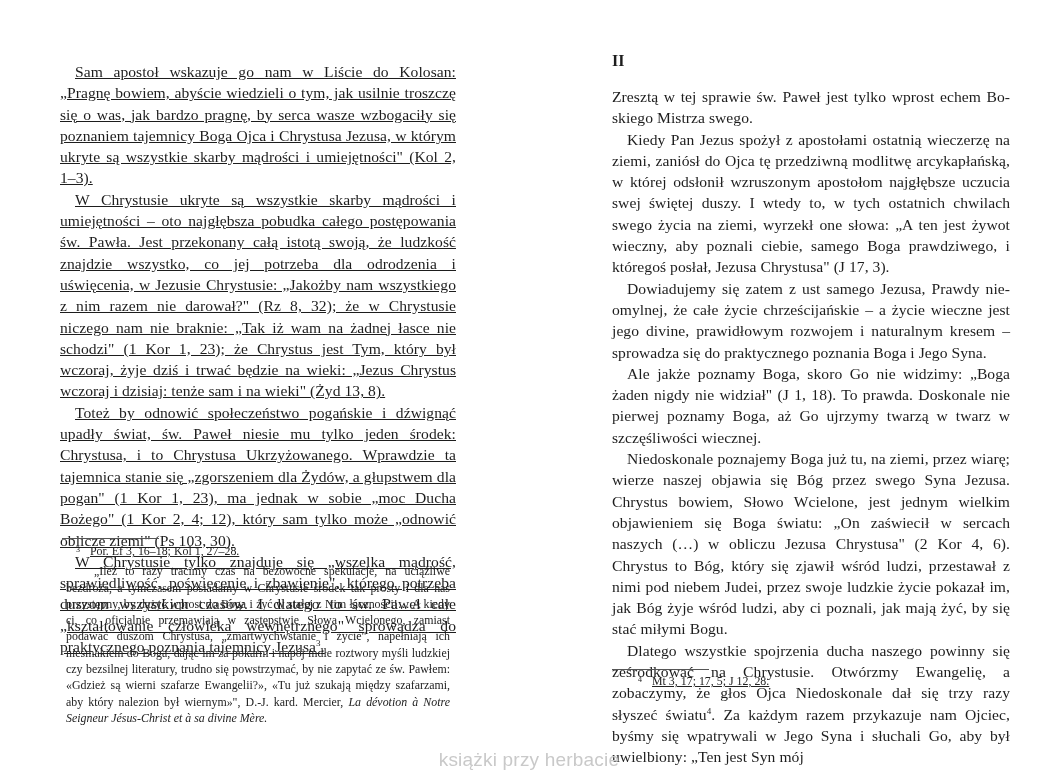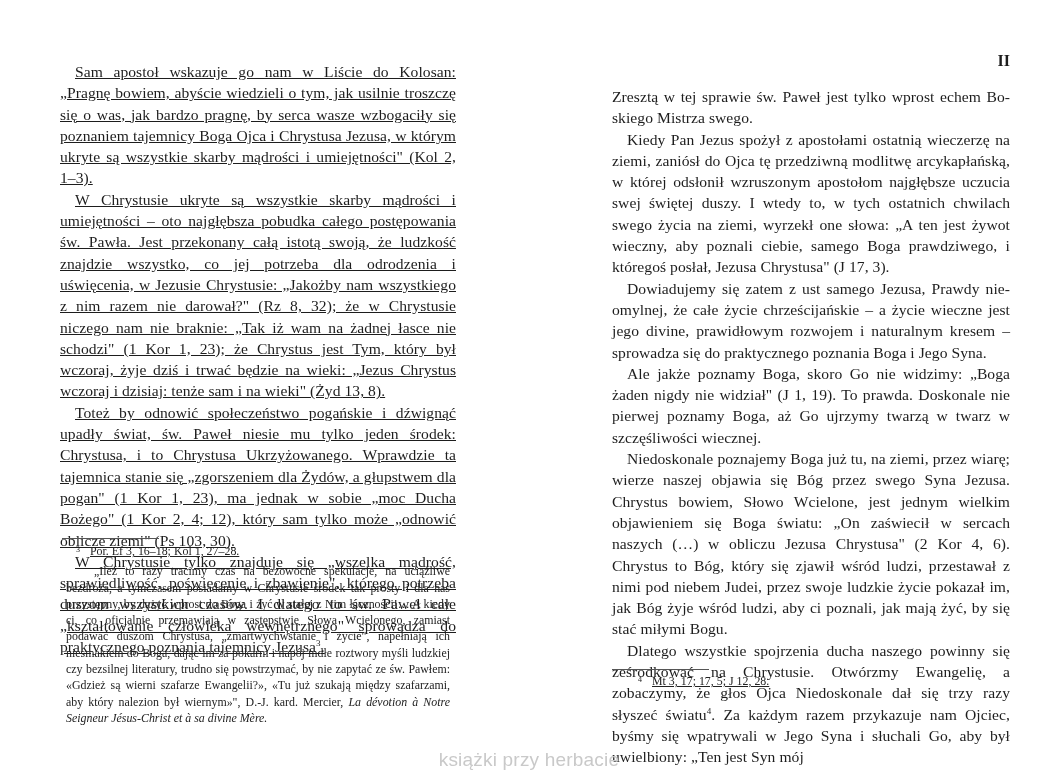--- a/index.html
+++ b/index.html
@@ -39,21 +39,21 @@
     .para.no-indent { text-indent: 0; }
 
     .page-left .body-text { position: absolute; top: 61px; left: 0; width: 396px; text-decoration: underline; }
     .page-right .body-text { position: absolute; top: 86px; left: 0; width: 398px; }
 
     .chapter-heading {
       position: absolute;
       top: 50px;
       left: 0;
       width: 398px;
-      text-align: right;
+      text-align: left;
       font-family: "Liberation Serif", serif;
       font-weight: bold;
       font-size: 16px;
       line-height: 22px;
     }
 
     sup.fn-ref {
       font-size: 9px;
       line-height: 0;
       vertical-align: super;
@@ -125,21 +125,21 @@
   </div>
 </div>
 
 <div class="page page-right">
   <div class="chapter-heading">II</div>
 
   <div class="body-text">
     <p class="para no-indent">Zresztą w tej sprawie św. Paweł jest tylko wprost echem Bo­skiego Mistrza swego.</p>
     <p class="para">Kiedy Pan Jezus spożył z apostołami ostatnią wieczerzę na ziemi, zaniósł do Ojca tę przedziwną modlitwę arcykapłańską, w której odsłonił wzruszonym apostołom najgłębsze uczucia swej świętej duszy. I wtedy to, w tych ostatnich chwilach swego życia na ziemi, wyrzekł one słowa: „A ten jest żywot wieczny, aby poznali ciebie, samego Boga prawdziwego, i któregoś posłał, Jezusa Chrystusa" (J 17, 3).</p>
     <p class="para">Dowiadujemy się zatem z ust samego Jezusa, Prawdy nie­omylnej, że całe życie chrześcijańskie – a życie wieczne jest jego divine, prawidłowym rozwojem i naturalnym kresem – spro­wadza się do praktycznego poznania Boga i Jego Syna.</p>
-    <p class="para">Ale jakże poznamy Boga, skoro Go nie widzimy: „Boga żaden nigdy nie widział" (J 1, 19). To prawda. Doskonale nie pierwej poznamy Boga, aż Go ujrzymy twarzą w twarz w szczęśliwo­ści wiecznej.</p>
+    <p class="para">Ale jakże poznamy Boga, skoro Go nie widzimy: „Boga żaden nigdy nie widział" (J 1, 18). To prawda. Doskonale nie pierwej poznamy Boga, aż Go ujrzymy twarzą w twarz w szczęśliwo­ści wiecznej.</p>
     <p class="para">Niedoskonale poznajemy Boga już tu, na ziemi, przez wiarę; wierze naszej objawia się Bóg przez swego Syna Jezusa. Chrystus bowiem, Słowo Wcielone, jest jednym wielkim objawieniem się Boga światu: „On zaświecił w sercach naszych (…) w obliczu Jezusa Chrystusa" (2 Kor 4, 6). Chrystus to Bóg, który się zjawił wśród ludzi, przestawał z nimi pod niebem Judei, przez swoje ludzkie życie pokazał im, jak Bóg żyje wśród ludzi, aby ci poznali, jak mają żyć, by się stać miłymi Bogu.</p>
     <p class="para"><span>Dlatego wszystkie spojrzenia ducha naszego powinny się ze­środkować na Chrystusie. Otwórzmy Ewangelię, a zobaczymy, że głos Ojca Niedoskonale dał się trzy razy słyszeć światu</span><sup class="fn-ref">4</sup><span>. Za każdym razem przykazuje nam Ojciec, byśmy się wpatrywali w Jego Syna i słuchali Go, aby był uwielbiony: „Ten jest Syn mój</span></p>
   </div>
 
   <div class="fn-rule"></div>
 
   <div class="footnotes">
     <p class="fn-line fn-first-line"><span class="fn-num">4</span><span>Mt 3, 17; 17, 5; J 12, 28.</span></p>
   </div>
 </div>

